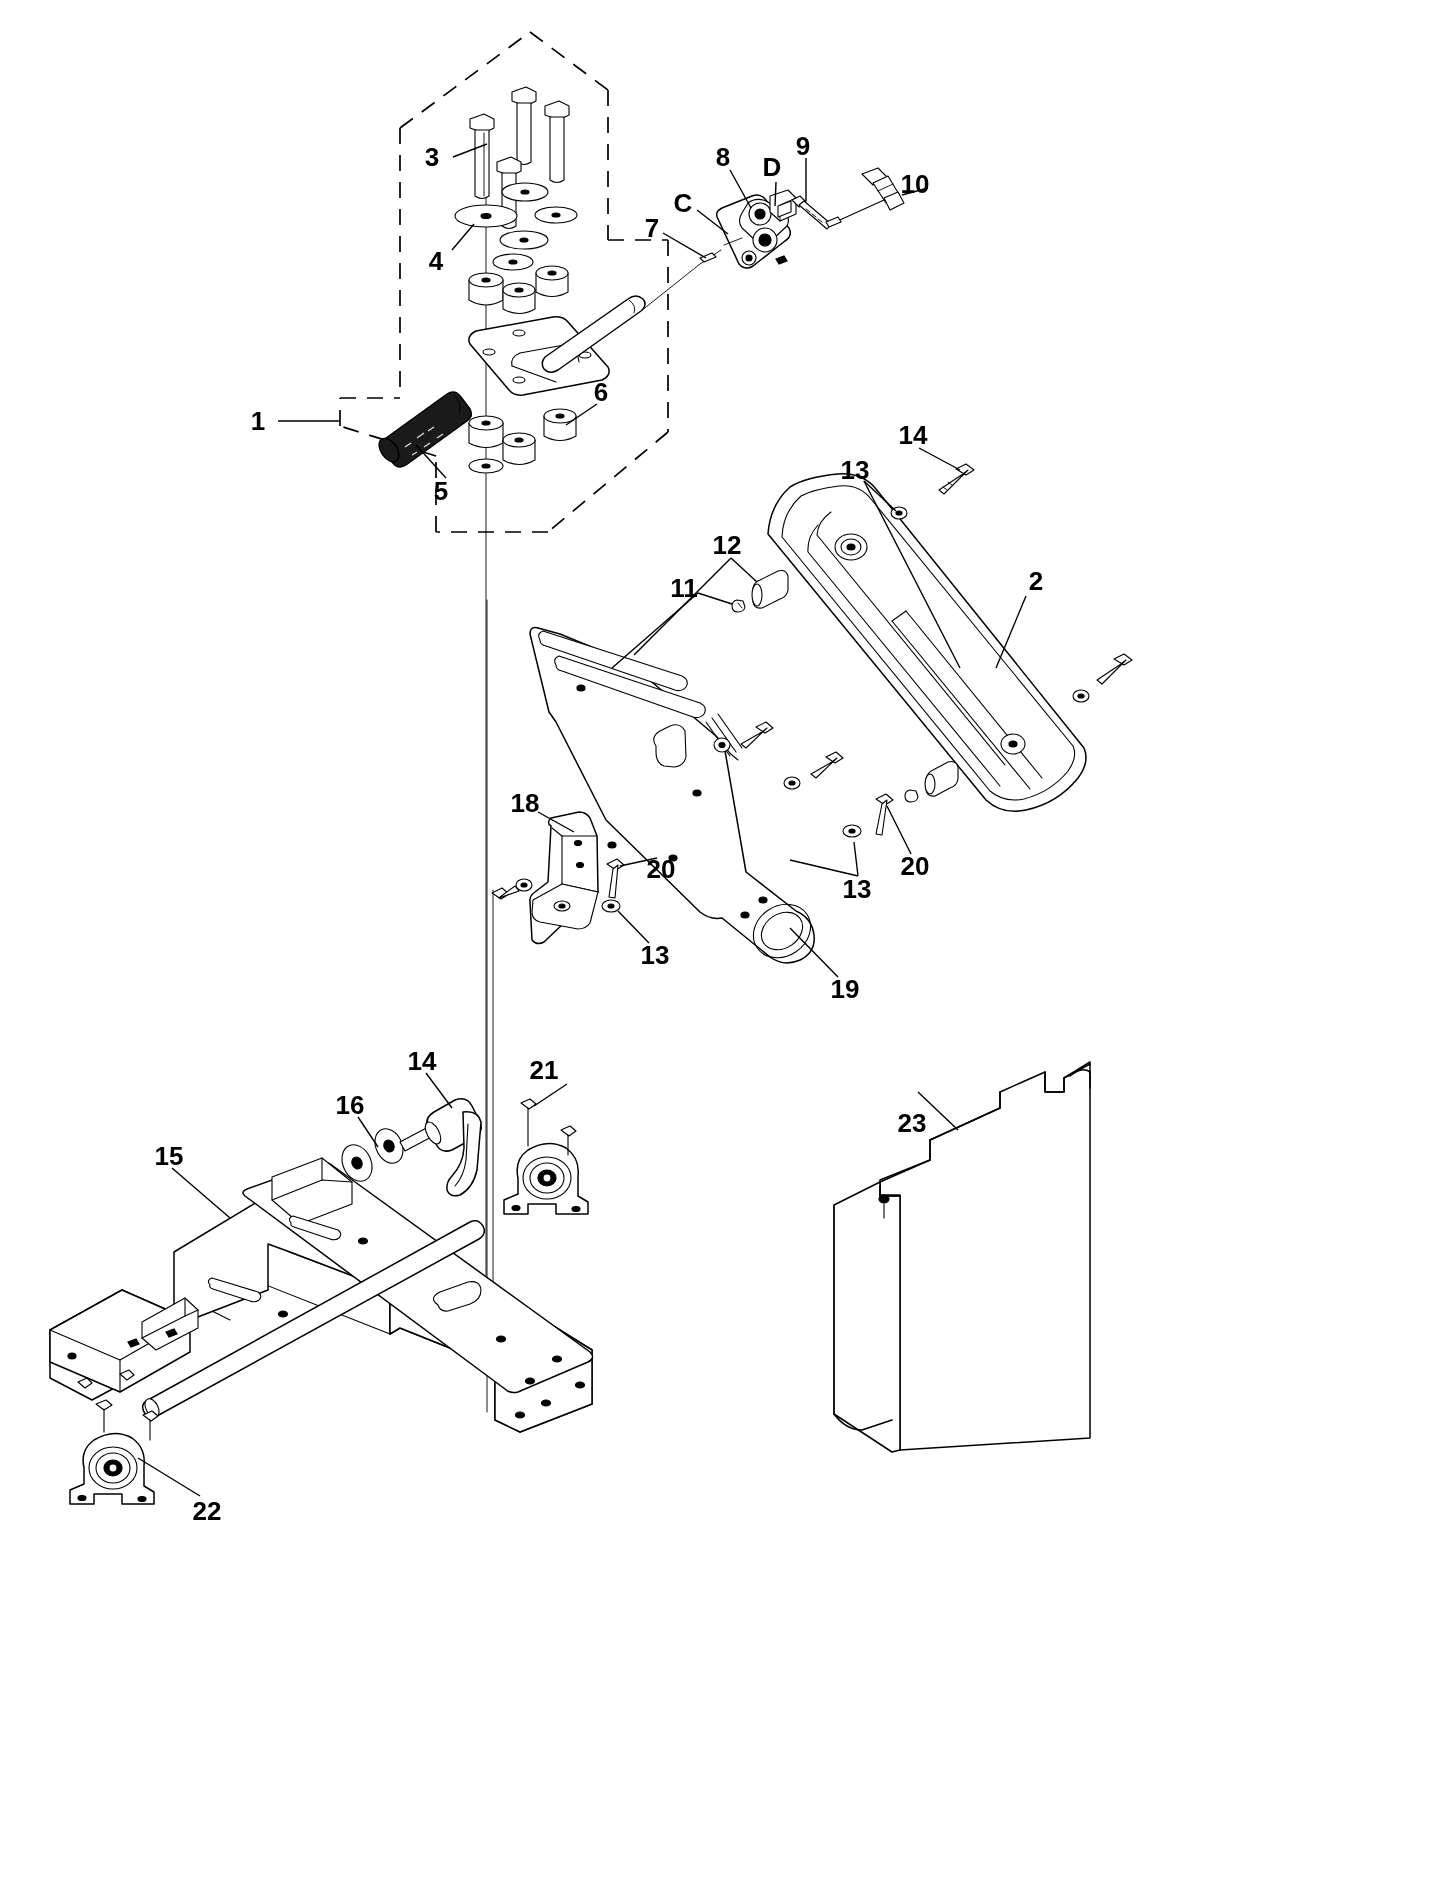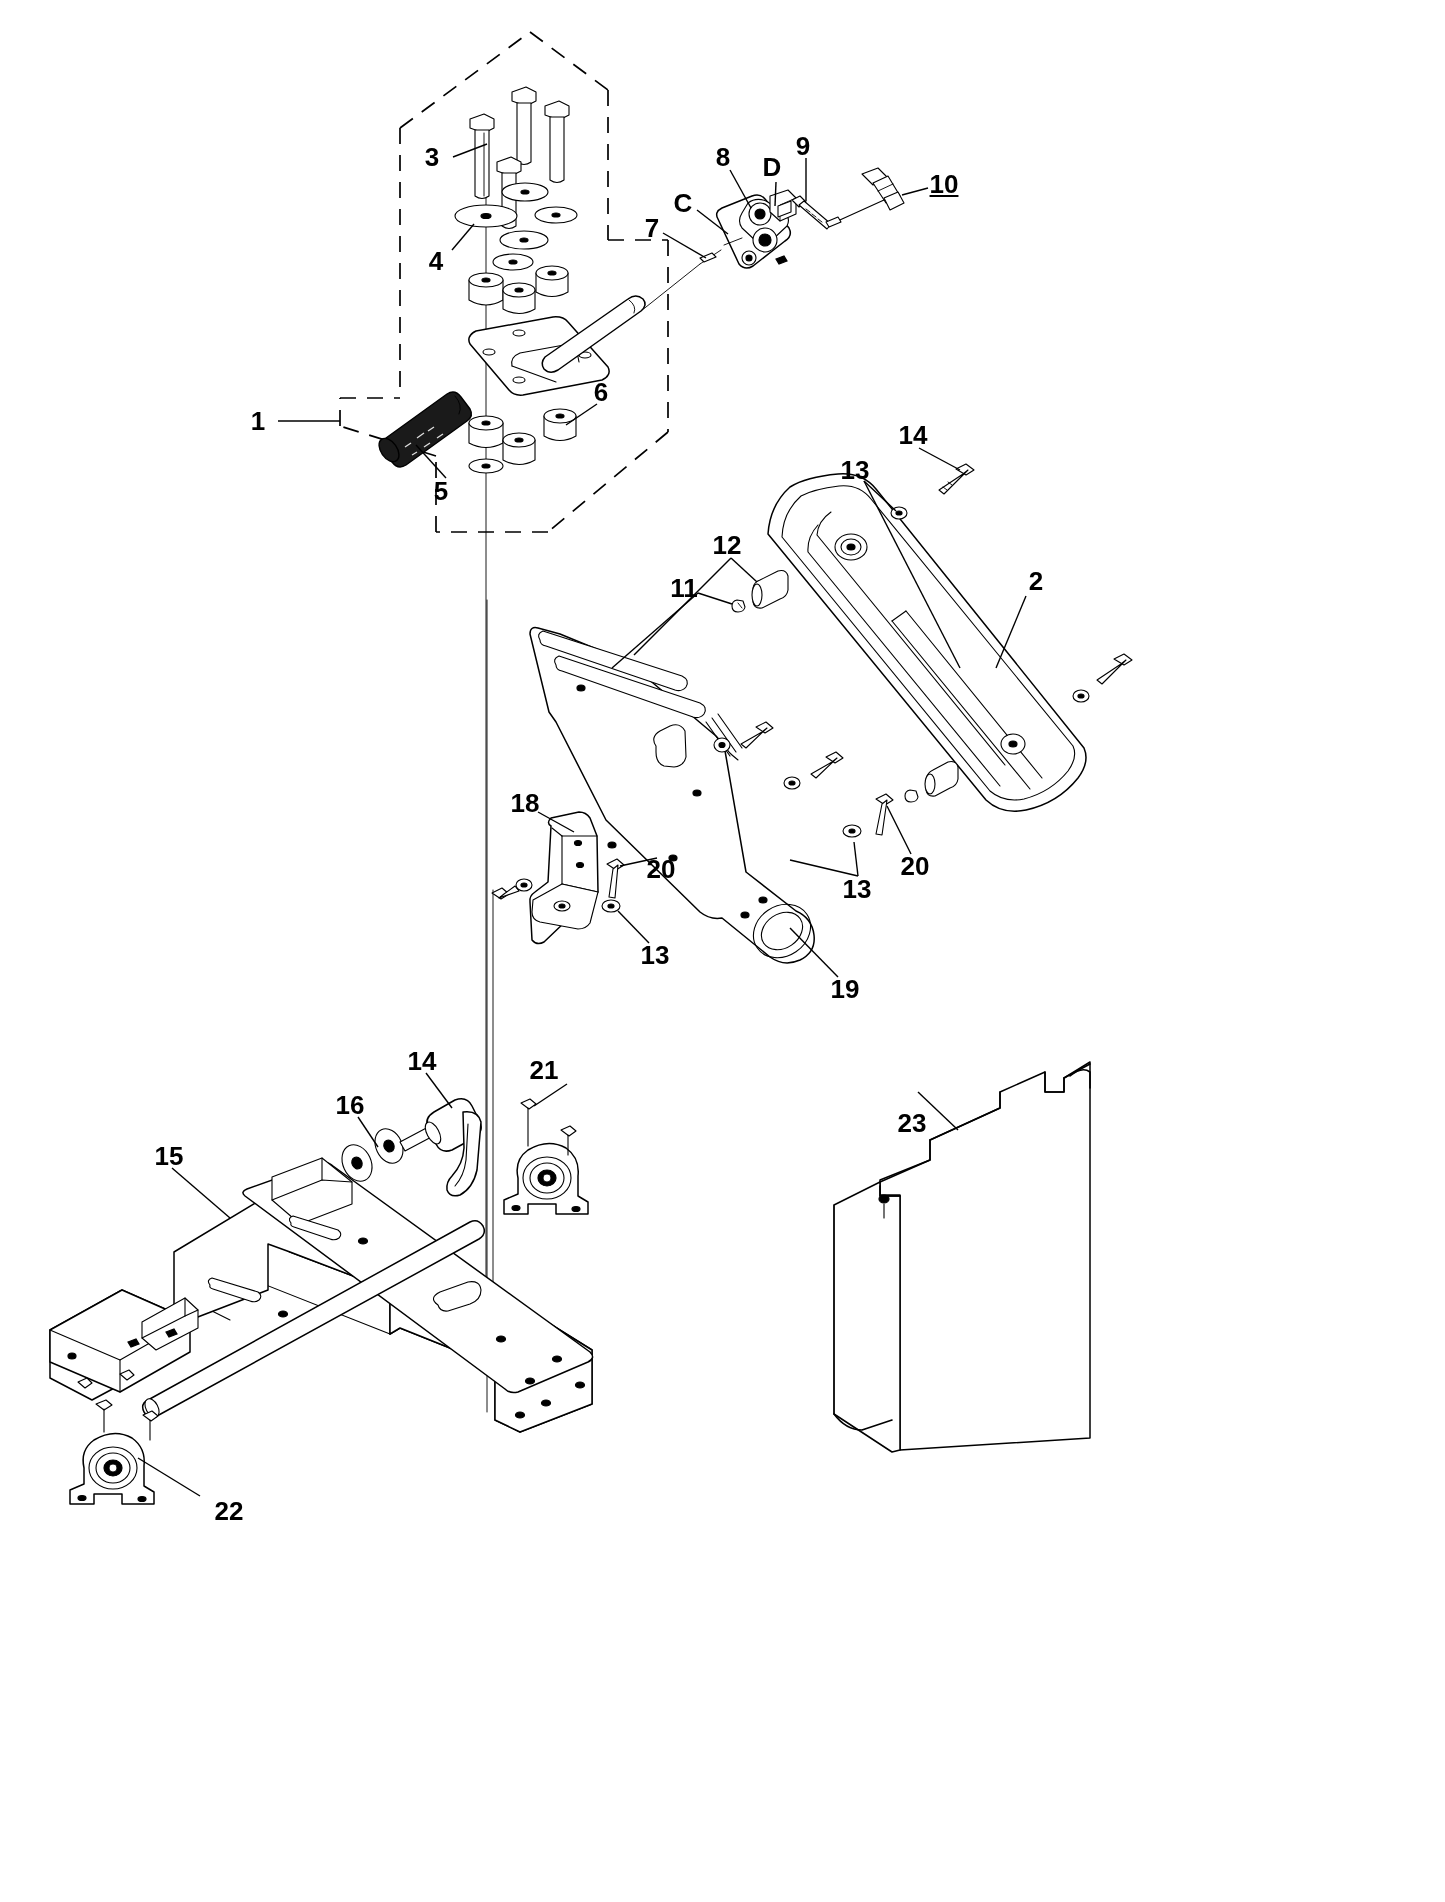--- a/index.html
+++ b/index.html
@@ -478,32 +478,32 @@
   <div class="callout-label" style="left:432px; top:157px;">3</div>
   <div class="callout-label" style="left:436px; top:261px;">4</div>
   <div class="callout-label" style="left:258px; top:421px;">1</div>
   <div class="callout-label" style="left:441px; top:491px;">5</div>
   <div class="callout-label" style="left:601px; top:392px;">6</div>
   <div class="callout-label" style="left:652px; top:228px;">7</div>
   <div class="callout-label" style="left:683px; top:203px;">C</div>
   <div class="callout-label" style="left:723px; top:157px;">8</div>
   <div class="callout-label" style="left:772px; top:167px;">D</div>
   <div class="callout-label" style="left:803px; top:146px;">9</div>
-  <div class="callout-label" style="left:944px; top:184px;text-decoration:underline;">10</div>
+  <div class="callout-label" style="left:915px; top:184px;">10</div>
   <div class="callout-label" style="left:913px; top:435px;text-align:right;">14</div>
   <div class="callout-label" style="left:855px; top:470px;">13</div>
   <div class="callout-label" style="left:1036px; top:581px;">2</div>
   <div class="callout-label" style="left:727px; top:545px;">12</div>
   <div class="callout-label" style="left:684px; top:588px;">11</div>
   <div class="callout-label" style="left:915px; top:866px;">20</div>
   <div class="callout-label" style="left:857px; top:889px;">13</div>
   <div class="callout-label" style="left:845px; top:989px;">19</div>
   <div class="callout-label" style="left:525px; top:803px;">18</div>
   <div class="callout-label" style="left:661px; top:869px;">20</div>
   <div class="callout-label" style="left:655px; top:955px;">13</div>
   <div class="callout-label" style="left:422px; top:1061px;">14</div>
   <div class="callout-label" style="left:350px; top:1105px;">16</div>
   <div class="callout-label" style="left:544px; top:1070px;">21</div>
   <div class="callout-label" style="left:161px; top:1156px;margin-left:8px;">15</div>
   <div class="callout-label" style="left:912px; top:1104px;margin-top:19px;">23</div>
-  <div class="callout-label" style="left:207px; top:1511px;margin-left:22px;">22</div>
+  <div class="callout-label" style="left:207px; top:1511px;">22</div>
 
 </div>
 
 </body></html>

